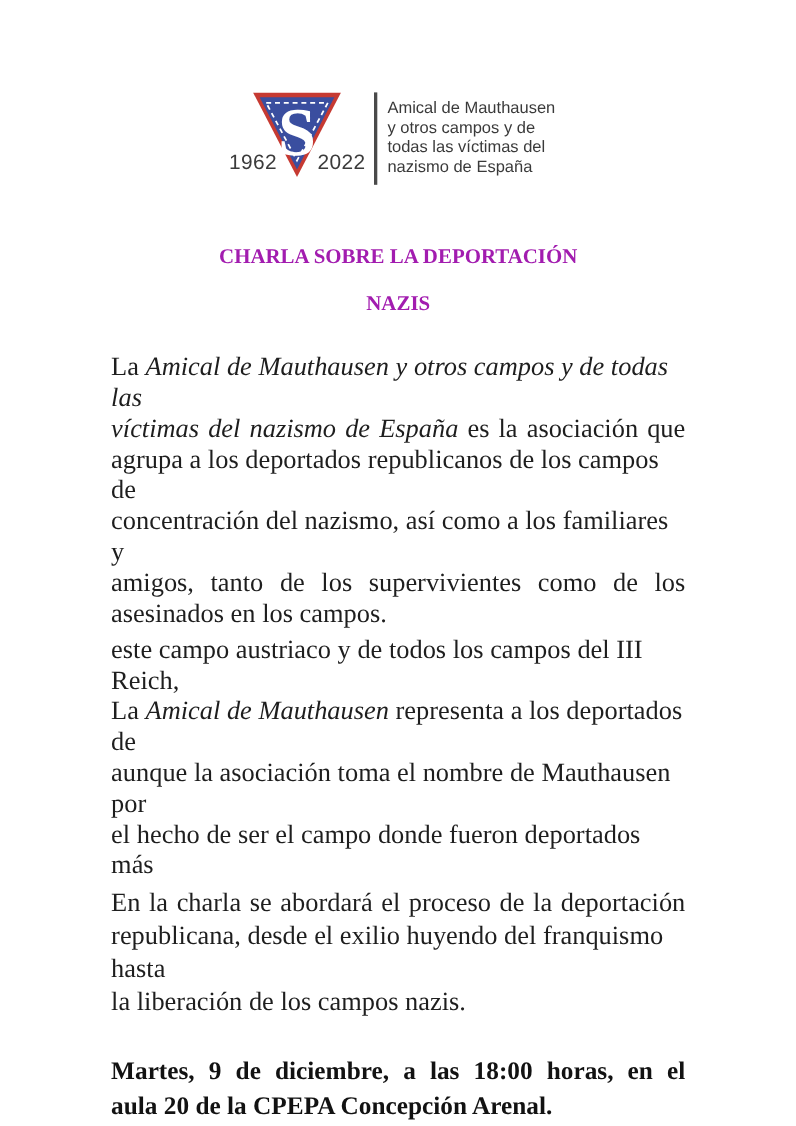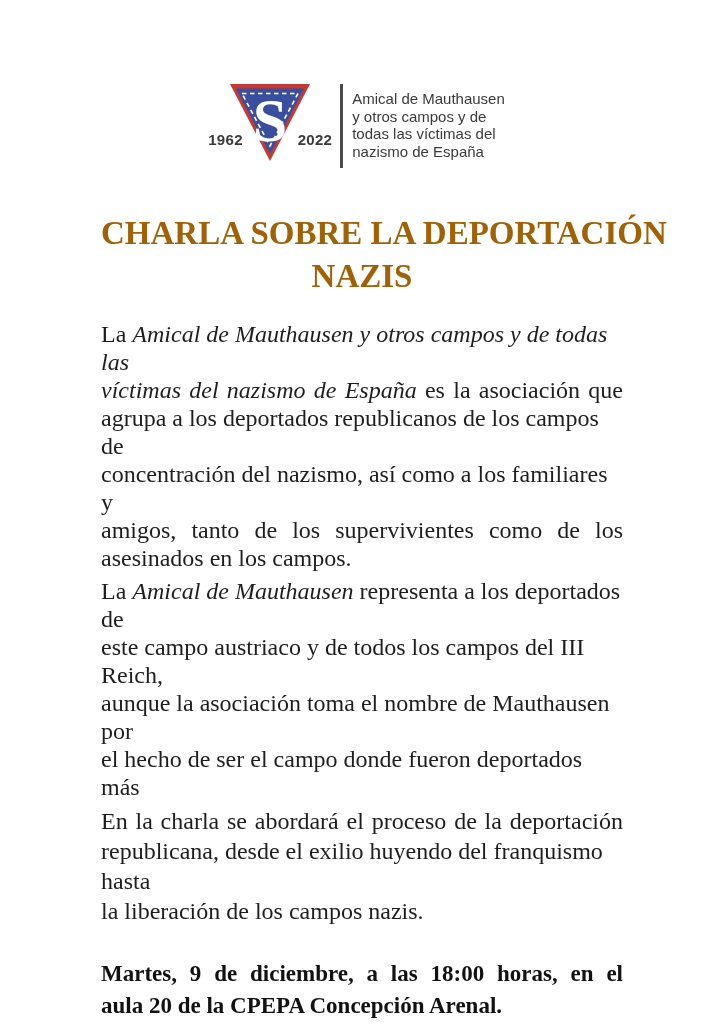--- a/index.html
+++ b/index.html
@@ -11,34 +11,34 @@
     background:#ffffff;
     font-family:"Liberation Serif", serif;
     color:#1e1e1e;
     overflow:hidden;
   }
   
   .logo{display:flex;justify-content:center;align-items:stretch;height:84px;margin:0 0 44px 0;}
   .logo-badge{position:relative;width:102px;height:84px;flex:0 0 auto;}
   .badge-svg{position:absolute;left:11px;top:0;width:80px;height:78px;}
   .year{
-    position:absolute;bottom:20px;
+    position:absolute;bottom:8px;
     font-family:"Liberation Sans", sans-serif;
-    font-weight:bold;font-size:15px;color:#3b3b3b;letter-spacing:.3px;
+    font-weight:normal;font-size:19px;color:#3b3b3b;letter-spacing:.3px;
   }
   .year-left{left:-11px;}
   .year-right{right:-11px;}
   .logo-bar{width:3px;background:#4a4a4a;margin:0 9px 0 19px;flex:0 0 auto;}
   .logo-org{
     font-family:"Liberation Sans", sans-serif;
     font-size:15px;line-height:17.5px;color:#3a3a3a;
     padding-top:6px;white-space:nowrap;
   }
   
-  .title{font-weight:bold;font-size:33px;line-height:43px;margin:16px 0 22px 0;color:#a16207;}
+  .title{font-weight:bold;font-size:19px;line-height:43px;margin:16px 0 22px 0;color:#a21caf;}
   .title .line{text-align:center;white-space:nowrap;}
   
   .para{font-size:24px;line-height:28px;margin:0 0 5px 0;color:#1e1e1e;}
   .para .line{text-align:left;}
   .jl{text-align:justify;text-align-last:justify;}
   .para-talk{line-height:30px;}
   .event{font-weight:bold;font-size:23px;line-height:32px;margin-top:32px;color:#121212;}
   .it{font-style:italic;}
 </style>
 </head>
@@ -74,22 +74,22 @@
   <div class="para">
       <div class="line jl"><span>La </span><span class="it">Amical de Mauthausen y otros campos y de todas las</span></div>
       <div class="line jl"><span class="it">víctimas del nazismo de España</span><span> es la asociación que</span></div>
       <div class="line jl"><span>agrupa a los deportados republicanos de los campos de</span></div>
       <div class="line jl"><span>concentración del nazismo, así como a los familiares y</span></div>
       <div class="line jl"><span>amigos, tanto de los supervivientes como de los</span></div>
       <div class="line"><span>asesinados en los campos.</span></div>
     </div>
 
   <div class="para">
+      <div class="line jl"><span>este campo austriaco y de todos los campos del III Reich,</span></div>
       <div class="line jl"><span>La </span><span class="it">Amical de Mauthausen</span><span> representa a los deportados de</span></div>
-      <div class="line jl"><span>este campo austriaco y de todos los campos del III Reich,</span></div>
       <div class="line jl"><span>aunque la asociación toma el nombre de Mauthausen por</span></div>
       <div class="line jl"><span>el hecho de ser el campo donde fueron deportados más</span></div>
     </div>
 
   <div class="para para-talk">
       <div class="line jl"><span>En la charla se abordará el proceso de la deportación</span></div>
       <div class="line jl"><span>republicana, desde el exilio huyendo del franquismo hasta</span></div>
       <div class="line"><span>la liberación de los campos nazis.</span></div>
     </div>
 

